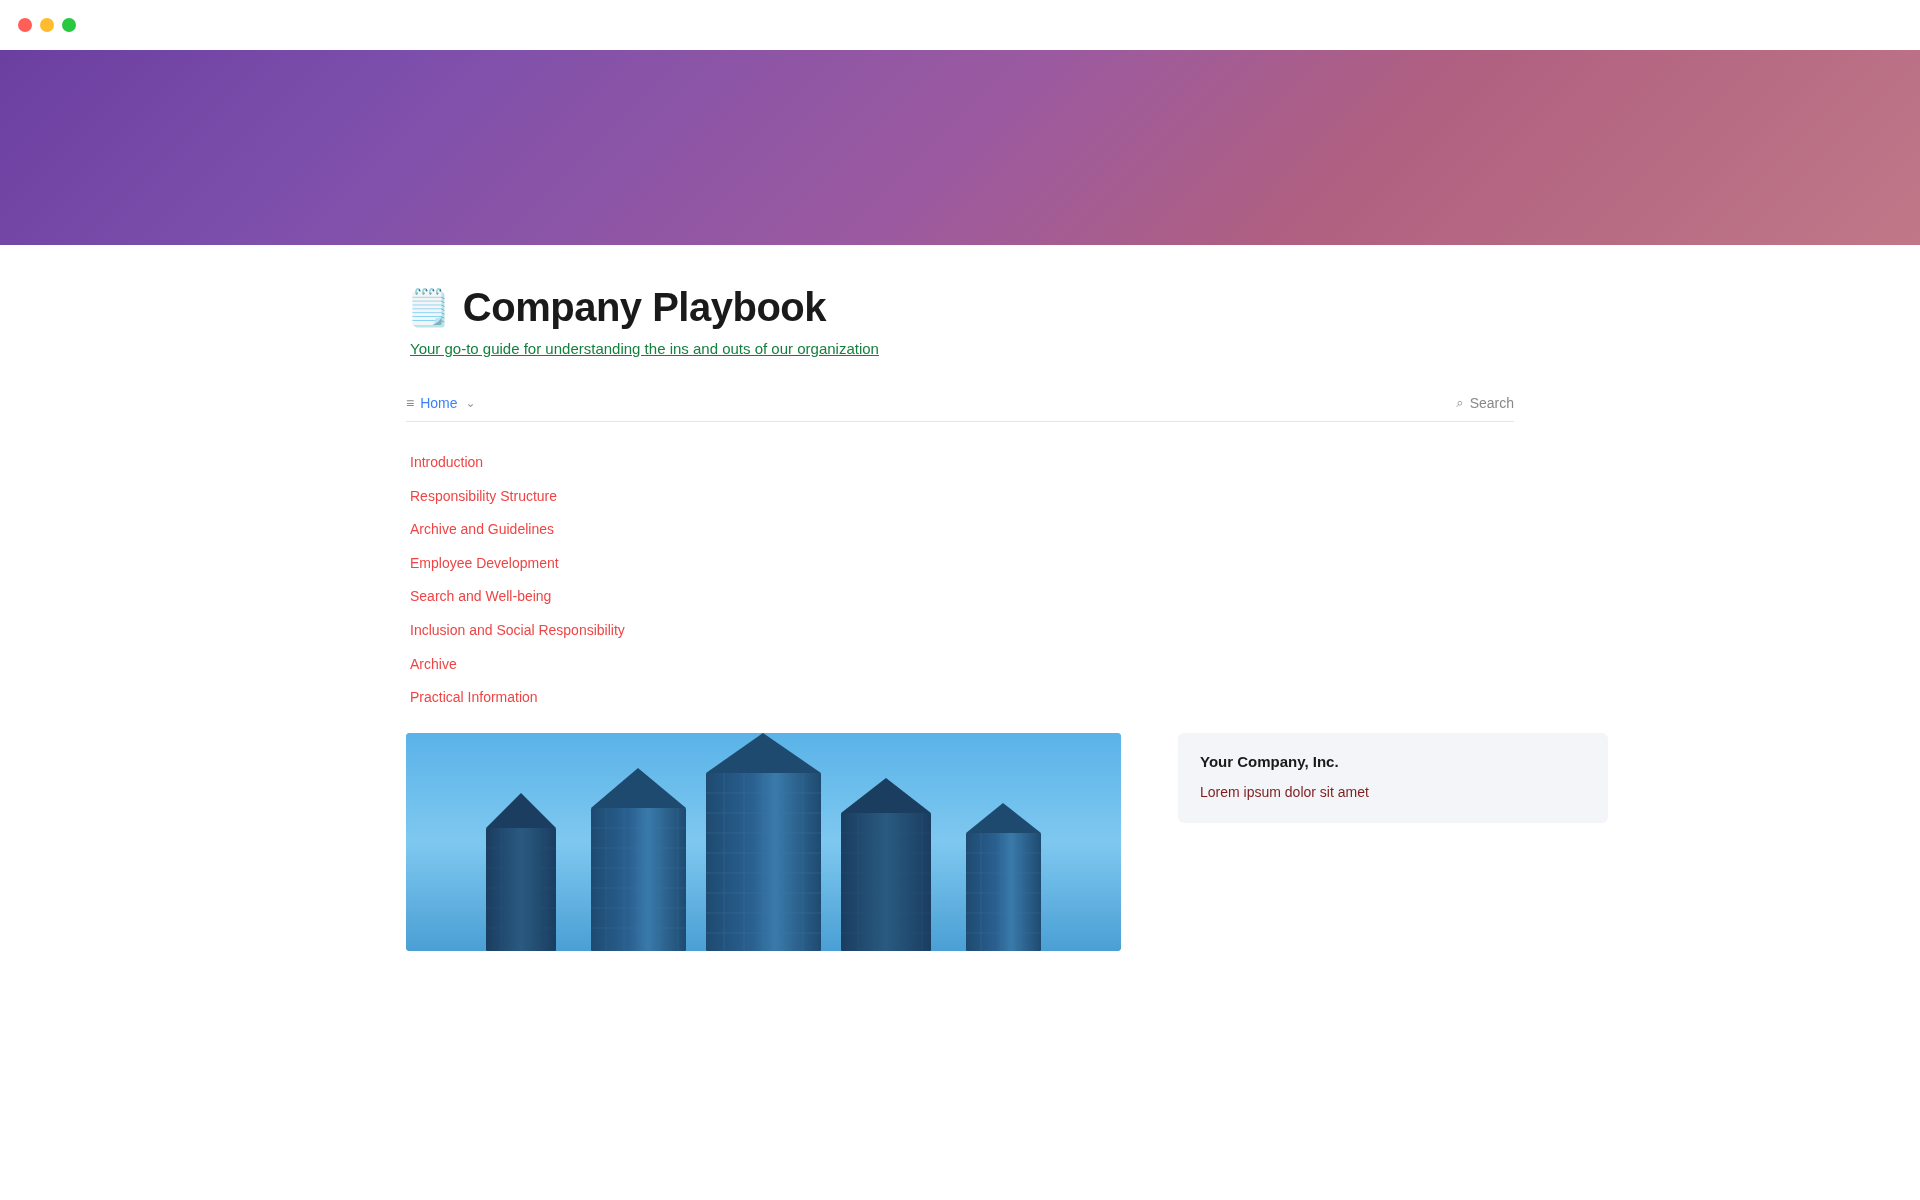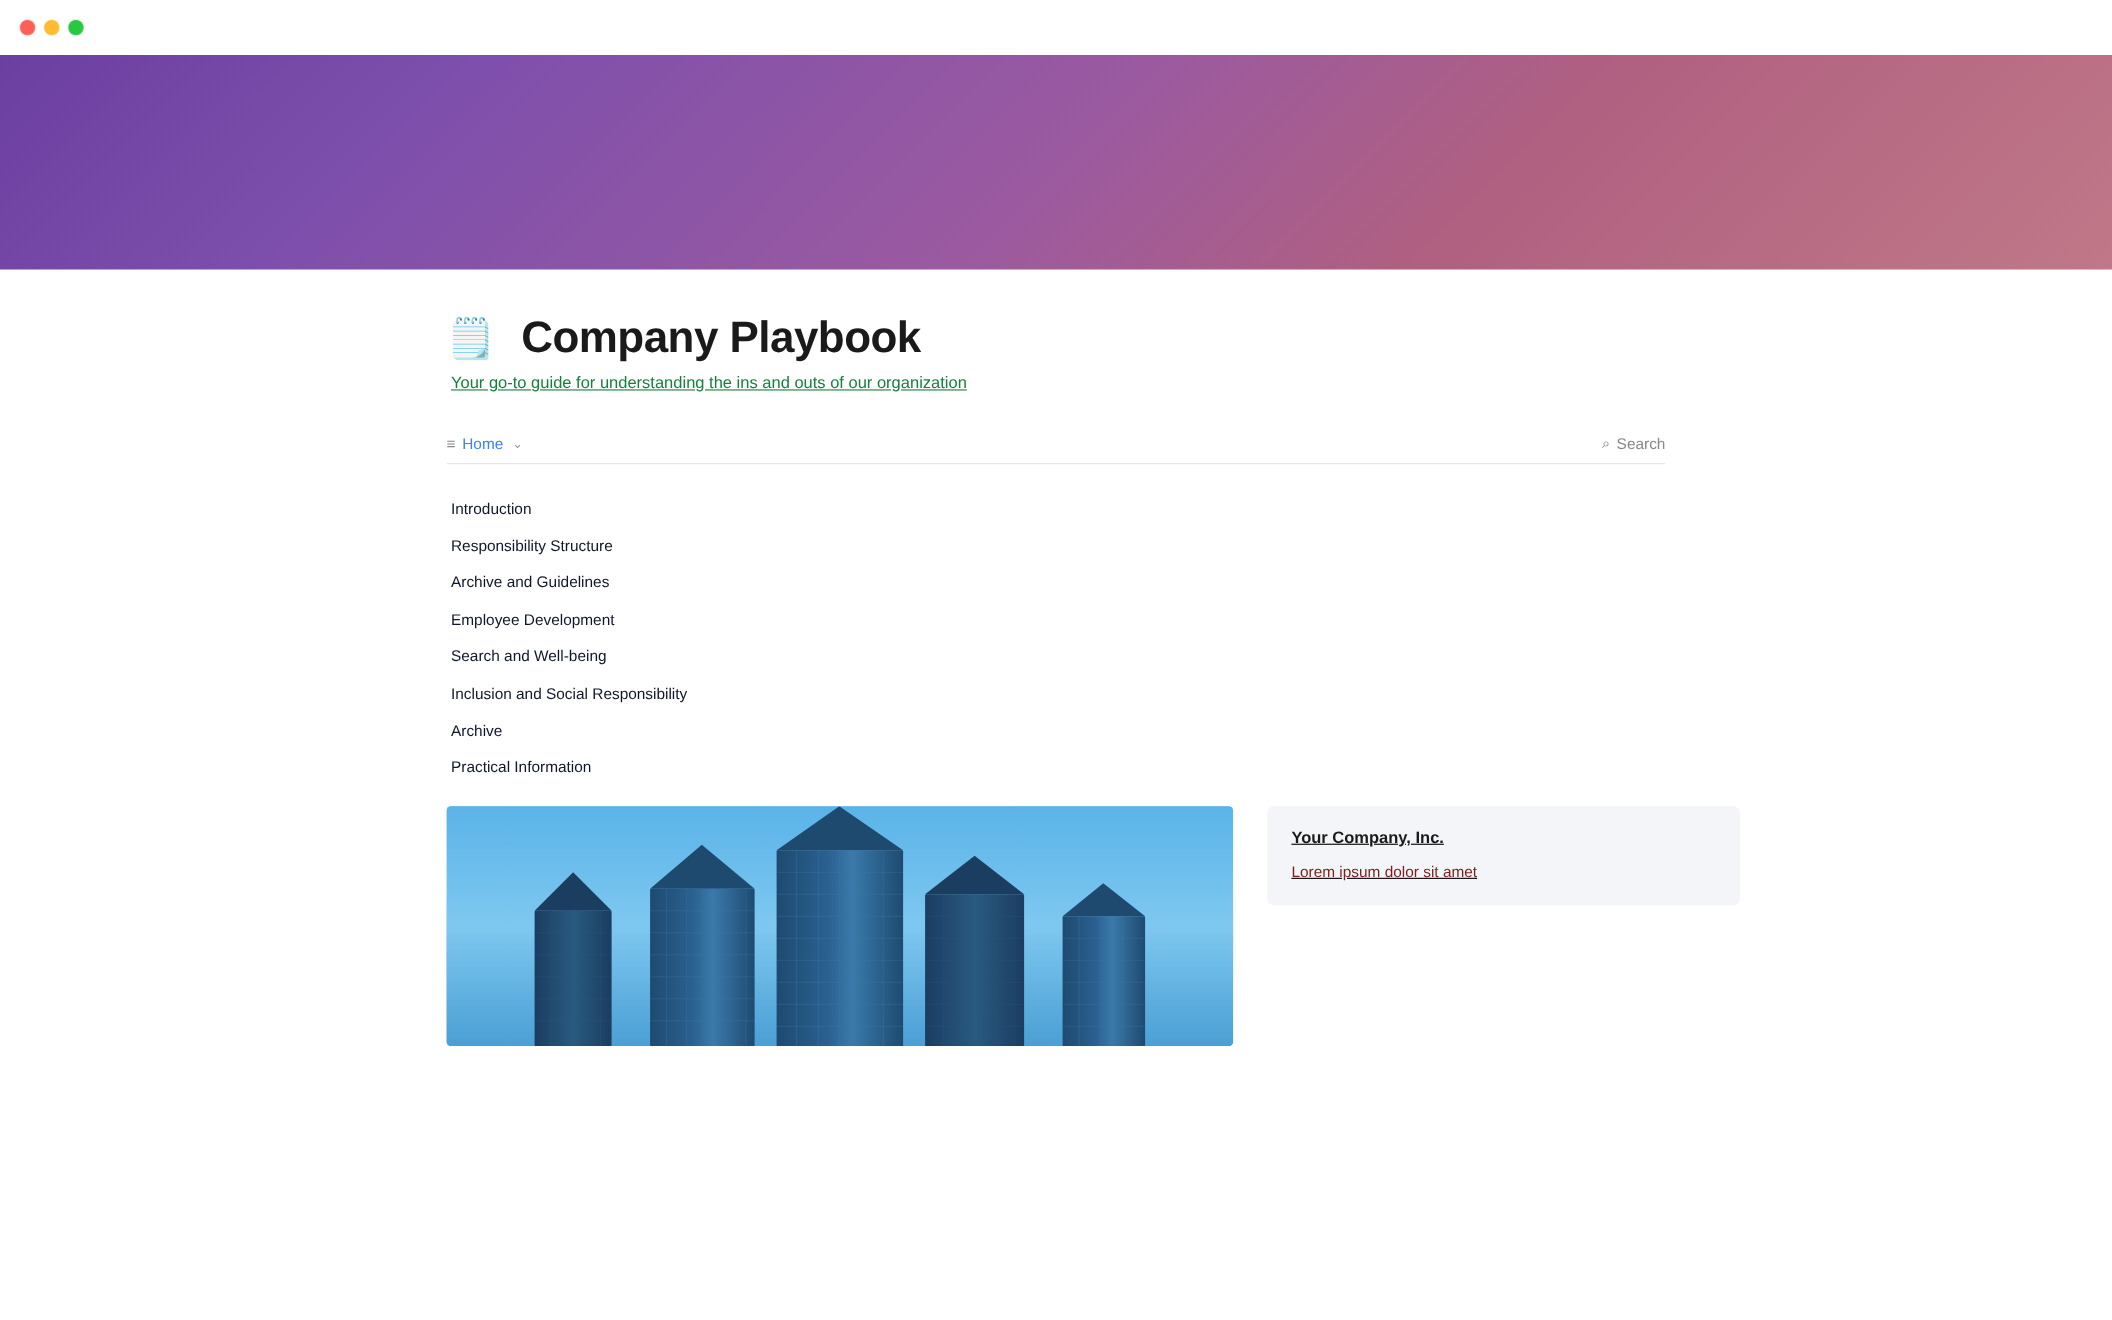--- a/index.html
+++ b/index.html
@@ -65,21 +65,20 @@
 
     .title-emoji {
       font-size: 36px;
     }
 
     .title-text {
       font-size: 40px;
       font-weight: 700;
       color: #1a1a1a;
       letter-spacing: -0.5px;
-      margin-left: 11px;
     }
 
     .subtitle {
       font-size: 15px;
       color: #15803d;
       margin-bottom: 28px;
       padding-left: 4px;
       text-decoration: underline;
     }
 
@@ -131,32 +130,31 @@
 
     
     .nav-items {
       list-style: none;
       padding: 8px 0;
     }
 
     .nav-item {
       padding: 7px 4px;
       font-size: 14px;
-      color: #0f172a;
+      color: #ef4444;
       cursor: pointer;
       line-height: 1.4;
     }
 
     
     .content-grid {
       display: grid;
       grid-template-columns: 715px 430px;
-      gap: 31px;
+      gap: 57px;
       margin-top: 10px;
-      text-decoration: underline;
     }
 
     
     .building-image {
       width: 715px;
       height: 218px;
       background: linear-gradient(180deg, #5ab3e8 0%, #7ec8f0 30%, #4a9fd4 60%, #3a8fc8 100%);
       border-radius: 4px;
       position: relative;
       overflow: hidden;

